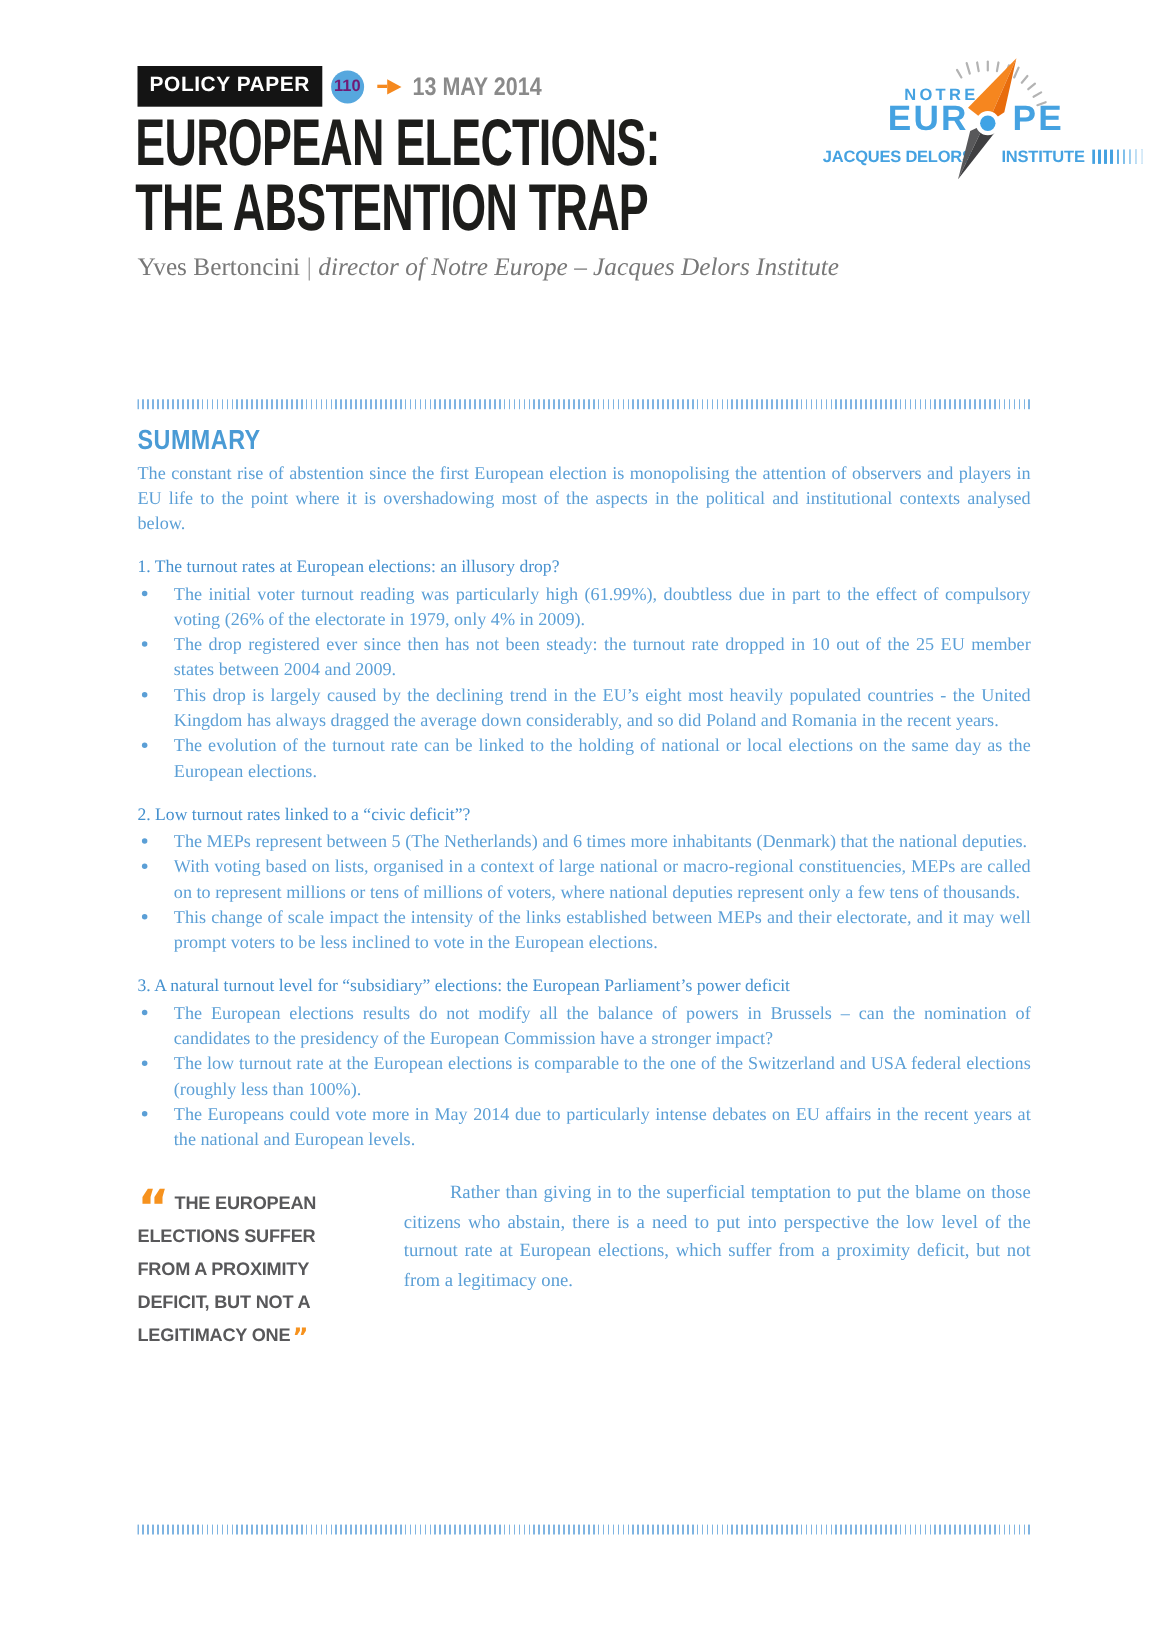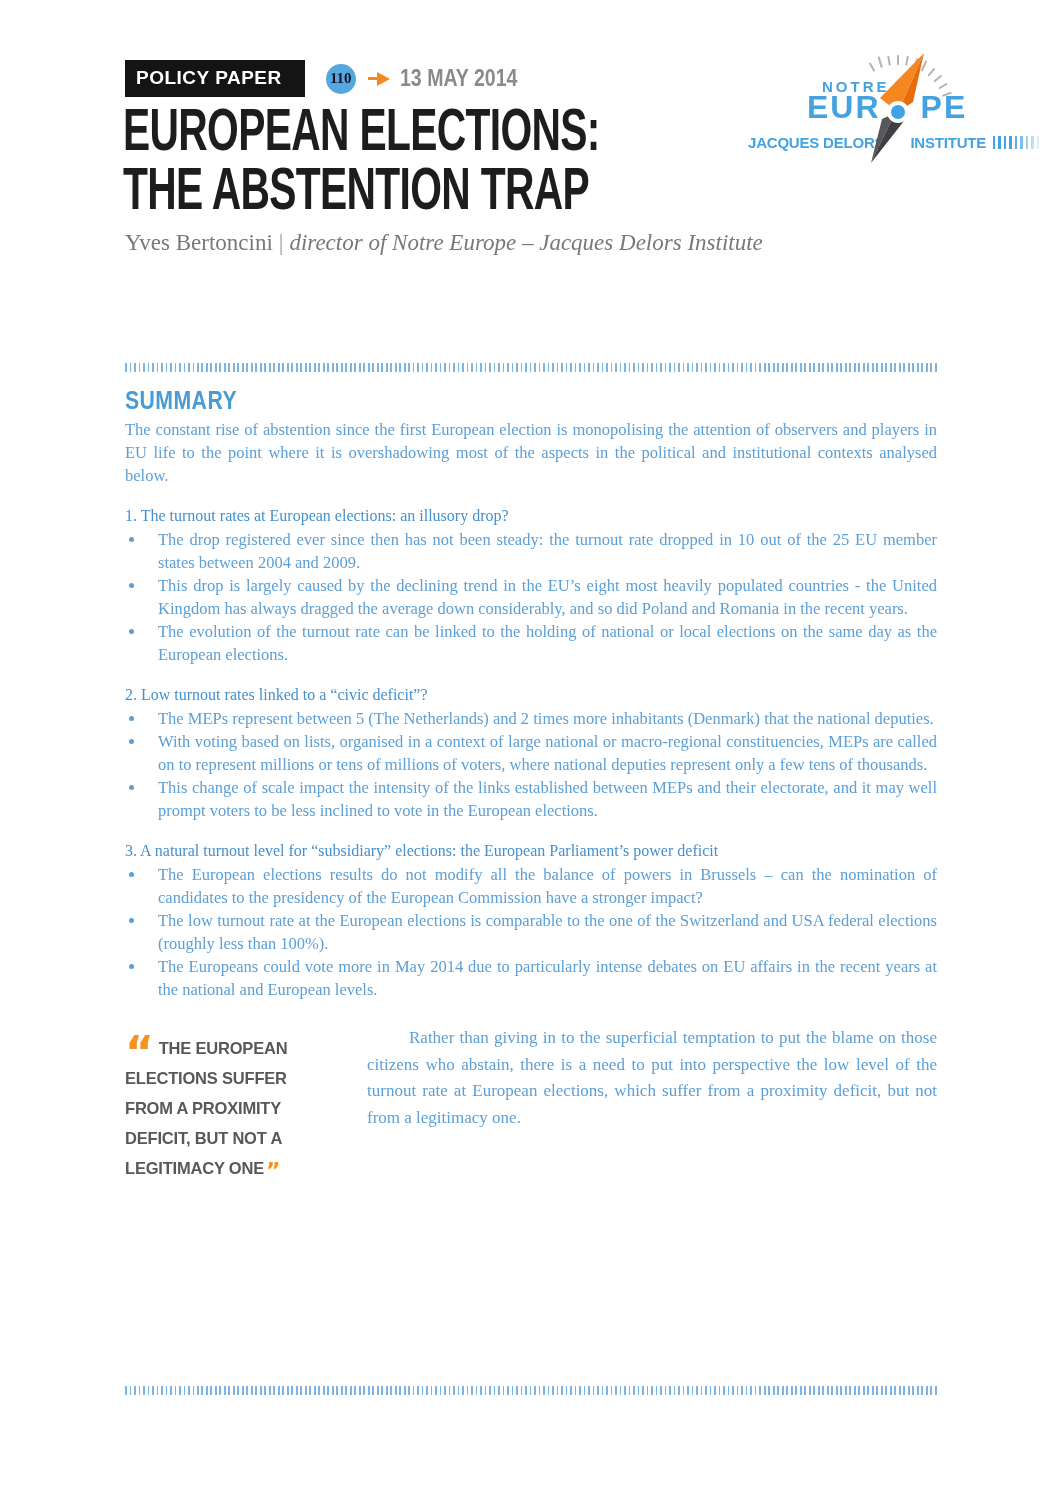--- a/index.html
+++ b/index.html
@@ -8,25 +8,25 @@
     position:relative; width:1058px; height:1497px; margin:0 auto;
     background:#ffffff; overflow:hidden;
     font-family:"Liberation Serif","DejaVu Serif",serif;
   }
 
   
   .badge-row { position:absolute; top:60px; left:125px; display:flex; align-items:center; }
   .policy-badge {
     background:#141414; color:#ffffff; font-family:"Liberation Sans",sans-serif;
     font-weight:bold; font-size:19px; letter-spacing:.5px;
-    padding:7px 23px 8px 11px; white-space:nowrap;
+    padding:7px 11px 8px 11px; white-space:nowrap;
   }
   .issue-circle {
-    width:30px; height:30px; border-radius:50%; background:#56a7de; margin-left:21px;
-    color:#0f172a; font-family:Liberation Serif, serif; font-weight:bold; font-size:15px;
+    width:30px; height:30px; border-radius:50%; background:#56a7de; margin-left:8px;
+    color:#701a75; font-family:Liberation Sans, sans-serif; font-weight:bold; font-size:15px;
     display:flex; align-items:center; justify-content:center;
   }
   .date-arrow { display:flex; align-items:center; margin:0 10px 0 12px; }
   .date-arrow .tail { width:9px; height:3px; background:#f5891f; }
   .date-arrow .tri { width:0; height:0; border-top:7px solid transparent; border-bottom:7px solid transparent; border-left:13px solid #f5891f; }
   .pub-date {
     font-family:"Liberation Sans",sans-serif; font-weight:bold; font-size:23px;
     color:#8a8a8a; transform:scaleX(.85); transform-origin:left center; white-space:nowrap;
   }
 
@@ -187,30 +187,31 @@
 
   <div class="rule top"></div>
 
   <div class="content">
     <div class="summary-h">SUMMARY</div>
     <p class="intro">The constant rise of abstention since the first European election is monopolising the attention of observers and players in EU life to the point where it is overshadowing most of the aspects in the political and institutional contexts analysed below.</p>
 
     <div class="section">
       <h3>1. The turnout rates at European elections: an illusory drop?</h3>
       <ul>
+        <li>The initial voter turnout reading was particularly high (61.99%), doubtless due in part to the effect of compulsory voting (26% of the electorate in 1979, only 4% in 2009).</li>
         <li>The drop registered ever since then has not been steady: the turnout rate dropped in 10 out of the 25 EU member states between 2004 and 2009.</li>
         <li>This drop is largely caused by the declining trend in the EU’s eight most heavily populated countries - the United Kingdom has always dragged the average down considerably, and so did Poland and Romania in the recent years.</li>
         <li>The evolution of the turnout rate can be linked to the holding of national or local elections on the same day as the European elections.</li>
       </ul>
     </div>
 
     <div class="section">
       <h3>2. Low turnout rates linked to a “civic deficit”?</h3>
       <ul>
-        <li>The MEPs represent between 5 (The Netherlands) and 2 times more inhabitants (Denmark) that the national deputies.</li>
+        <li>The MEPs represent between 5 (The Netherlands) and 6 times more inhabitants (Denmark) that the national deputies.</li>
         <li>With voting based on lists, organised in a context of large national or macro-regional constituencies, MEPs are called on to represent millions or tens of millions of voters, where national deputies represent only a few tens of thousands.</li>
         <li>This change of scale impact the intensity of the links established between MEPs and their electorate, and it may well prompt voters to be less inclined to vote in the European elections.</li>
       </ul>
     </div>
 
     <div class="section">
       <h3>3. A natural turnout level for “subsidiary” elections: the European Parliament’s power deficit</h3>
       <ul>
         <li>The European elections results do not modify all the balance of powers in Brussels – can the nomination of candidates to the presidency of the European Commission have a stronger impact?</li>
         <li>The low turnout rate at the European elections is comparable to the one of the Switzerland and USA federal elections (roughly less than 100%).</li>

